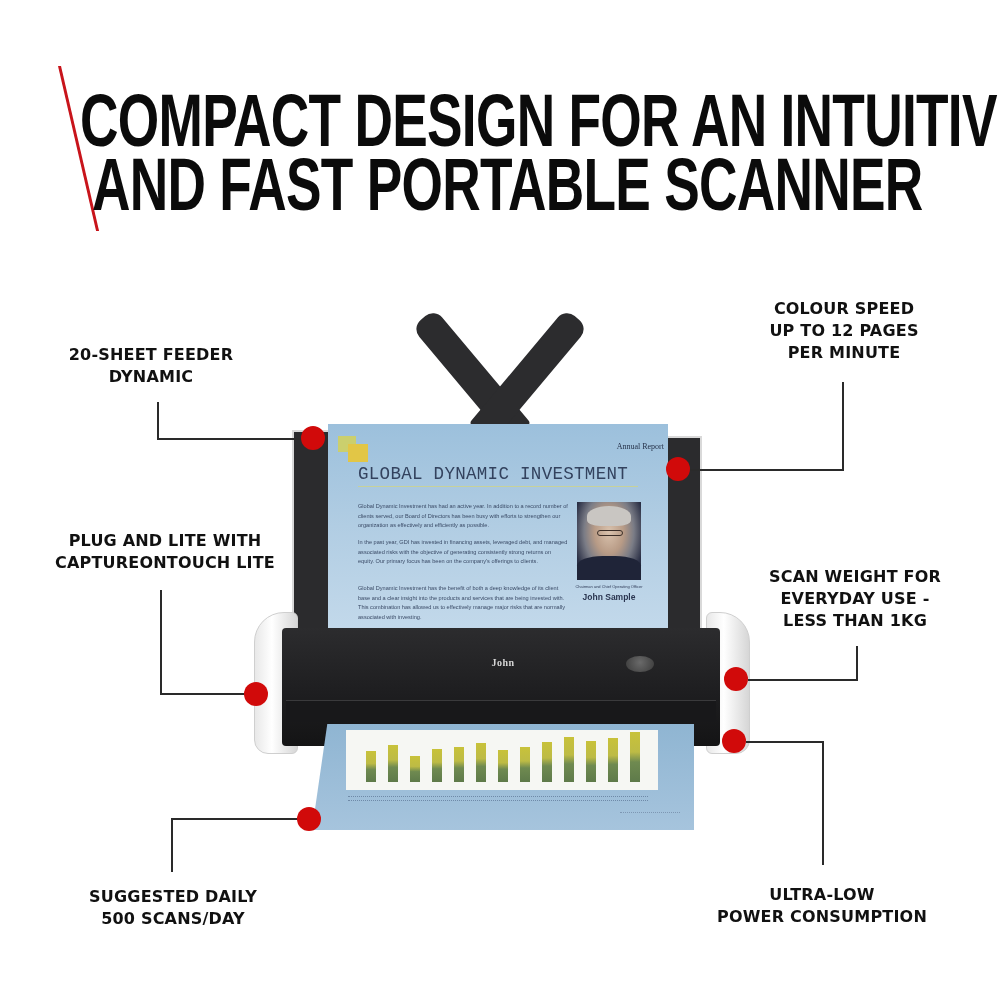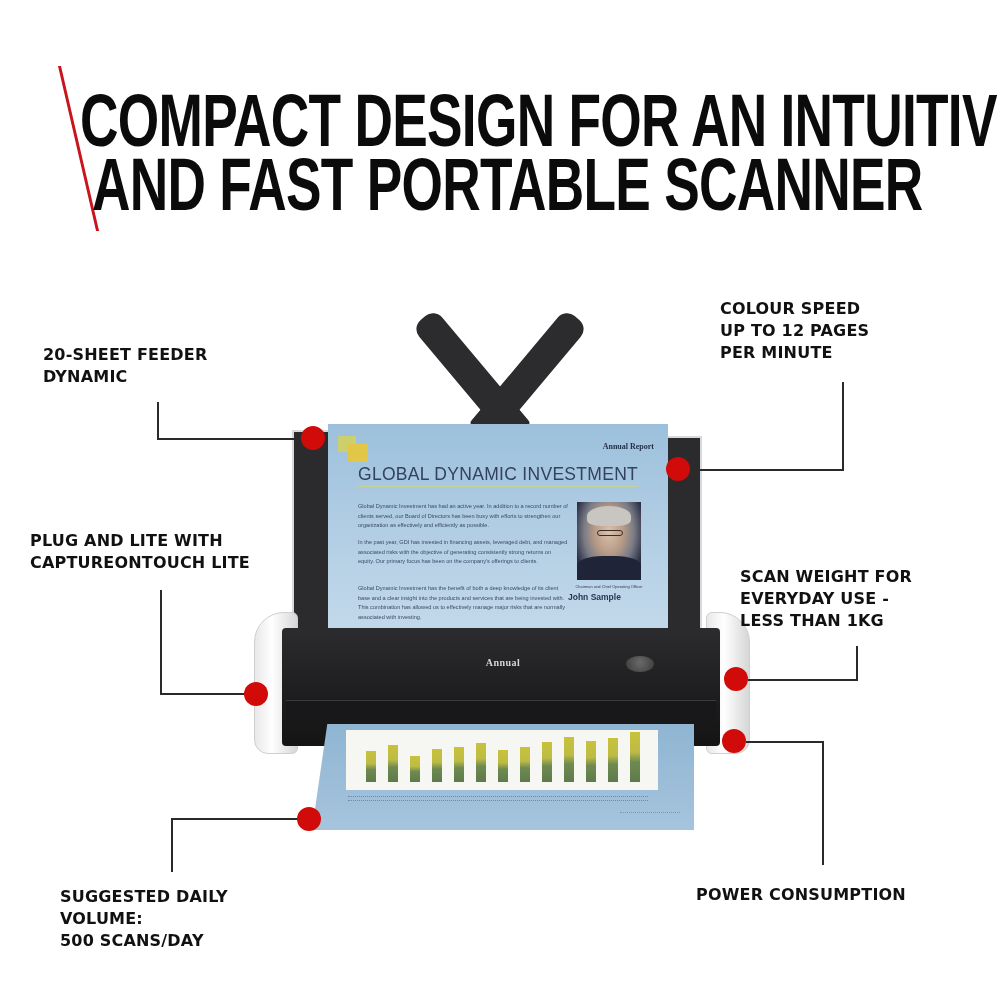--- a/index.html
+++ b/index.html
@@ -29,21 +29,21 @@
     }
 
     
     .callout {
       position: absolute;
       font-family: "DejaVu Sans", sans-serif;
       font-weight: 700;
       color: #111;
       font-size: 16px;
       line-height: 22px;
-      text-align: left;
+      text-align: center;
       letter-spacing: 0.2px;
     }
     .callout span { display: block; white-space: nowrap; }
 
     
     .lead { position: absolute; background: #2a2a2a; }
     .dot {
       position: absolute; width: 24px; height: 24px; border-radius: 50%;
       background: #d10a0a;
     }
@@ -89,43 +89,43 @@
 
     
     .paper-in {
       position: absolute; left: 328px; top: 424px; width: 340px; height: 226px;
       background: linear-gradient(180deg,#9cc0dc 0%,#b1cde3 45%,#c6dbec 100%);
       overflow: hidden;
     }
     .logo-sq1 { position: absolute; left: 10px; top: 12px; width: 18px; height: 16px; background: #cfd060; opacity: .9; }
     .logo-sq2 { position: absolute; left: 20px; top: 20px; width: 20px; height: 18px; background: #e2c646; }
     .annual {
-      position: absolute; right: 14px; top: 18px; font-family: "Liberation Serif", serif;
-      font-weight: 700; font-size: 8px; color: #26324a;
+      position: absolute; right: 4px; top: 18px; font-family: "Liberation Serif", serif;
+      font-weight: 400; font-size: 8px; color: #26324a;
     }
     .doc-title {
-      position: absolute; left: 30px; top: 40px; font-family: Liberation Sans, sans-serif;
+      position: absolute; left: 30px; top: 40px; font-family: Liberation Mono, monospace;
       font-size: 17.5px; color: #33425e; letter-spacing: 0.3px; white-space: nowrap;
     }
     .doc-rule { position: absolute; left: 30px; top: 62px; width: 280px; height: 1px; background: #c7d19a; }
     .para {
       position: absolute; left: 30px; width: 210px; font-size: 5.6px; line-height: 9.5px; color: #3a4a66;
     }
     .para.p1 { top: 78px; }
     .para.p2 { top: 114px; }
     .para.p3 { top: 160px; }
     .photo {
       position: absolute; left: 249px; top: 78px; width: 64px; height: 78px;
       background: radial-gradient(ellipse at 50% 38%, #d9c2ad 0%, #b89b86 32%, #7a7c86 55%, #2a2f45 80%);
     }
     .photo .hair { position: absolute; left: 10px; top: 4px; width: 44px; height: 20px; border-radius: 50% 50% 30% 30%; background: #c9c6c2; }
     .photo .glasses { position: absolute; left: 20px; top: 28px; width: 26px; height: 6px; border: 1px solid #3b2e28; border-radius: 3px; }
     .photo .shoulders { position: absolute; left: 0; bottom: 0; width: 64px; height: 24px; background: #1f2438; border-radius: 40% 40% 0 0; }
     .caption-title { position: absolute; left: 244px; top: 160px; width: 74px; text-align: center; font-size: 4px; color: #2e3b57; }
-    .caption-name { position: absolute; left: 240px; top: 168px; width: 82px; text-align: left; font-weight: 700; font-size: 8.5px; color: #2a3550; }
+    .caption-name { position: absolute; left: 240px; top: 168px; width: 82px; text-align: center; font-weight: 700; font-size: 8.5px; color: #2a3550; }
     .eval { position: absolute; left: 26px; top: 216px; font-weight: 700; font-size: 6px; color: #2a3550; }
 
     
     .paper-out {
       position: absolute; left: 312px; top: 724px; width: 382px; height: 106px;
       background: linear-gradient(180deg,#8fb5d2 0%,#a6c4dd 100%);
       transform: skewX(0deg);
       clip-path: polygon(4% 0, 100% 0, 100% 100%, 0 100%);
     }
     .chart-box {
@@ -170,21 +170,21 @@
     </div>
     <div class="caption-title">Chairman and Chief Operating Officer</div>
     <div class="caption-name">John Sample</div>
     <div class="eval">■ Evaluation of Our Results</div>
   </div>
 
   <div class="end-cap left"></div>
   <div class="end-cap right"></div>
   <div class="body-main"></div>
   <div class="body-lip"></div>
-  <div class="brand">Annual</div>
+  <div class="brand">John</div>
   <div class="power-btn"></div>
 
   <div class="paper-out">
     <div class="chart-box" id="chartbox">
         <div class="bar" style="left: 20px; height: 31px;"></div>
         <div class="bar" style="left: 42px; height: 37px;"></div>
         <div class="bar" style="left: 64px; height: 26px;"></div>
         <div class="bar" style="left: 86px; height: 33px;"></div>
         <div class="bar" style="left: 108px; height: 35px;"></div>
         <div class="bar" style="left: 130px; height: 39px;"></div>
@@ -219,21 +219,21 @@
 <div class="dot" style="left:724px;top:667px;"></div>
 
 <div class="lead" style="left:746px;top:741px;width:78px;height:2px;"></div>
 <div class="lead" style="left:822px;top:741px;width:2px;height:124px;"></div>
 <div class="dot" style="left:722px;top:729px;"></div>
 
 <div class="lead" style="left:171px;top:818px;width:130px;height:2px;"></div>
 <div class="lead" style="left:171px;top:818px;width:2px;height:54px;"></div>
 <div class="dot" style="left:297px;top:807px;"></div>
 
-<div class="callout" style="left:43px;top:344px;width:240px;">
+<div class="callout" style="left:31px;top:344px;width:240px;">
   <span>20-SHEET FEEDER</span>
   <span>DYNAMIC</span>
 </div>
 
 <div class="callout" style="left:720px;top:298px;width:248px;">
   <span>COLOUR SPEED</span>
   <span>UP TO 12 PAGES</span>
   <span>PER MINUTE</span>
 </div>
 
@@ -243,19 +243,19 @@
 </div>
 
 <div class="callout" style="left:740px;top:566px;width:230px;">
   <span>SCAN WEIGHT FOR</span>
   <span>EVERYDAY USE -</span>
   <span>LESS THAN 1KG</span>
 </div>
 
 <div class="callout" style="left:60px;top:886px;width:226px;">
   <span>SUGGESTED DAILY</span>
-  <span>VOLUME:</span>
   <span>500 SCANS/DAY</span>
 </div>
 
 <div class="callout" style="left:696px;top:884px;width:252px;">
+  <span>ULTRA-LOW</span>
   <span>POWER CONSUMPTION</span>
 </div>
 
 </body></html>

